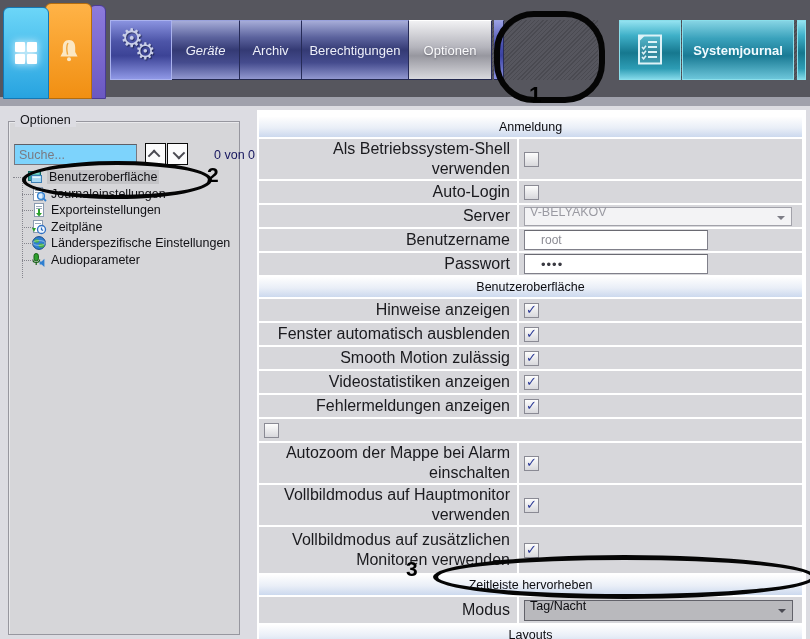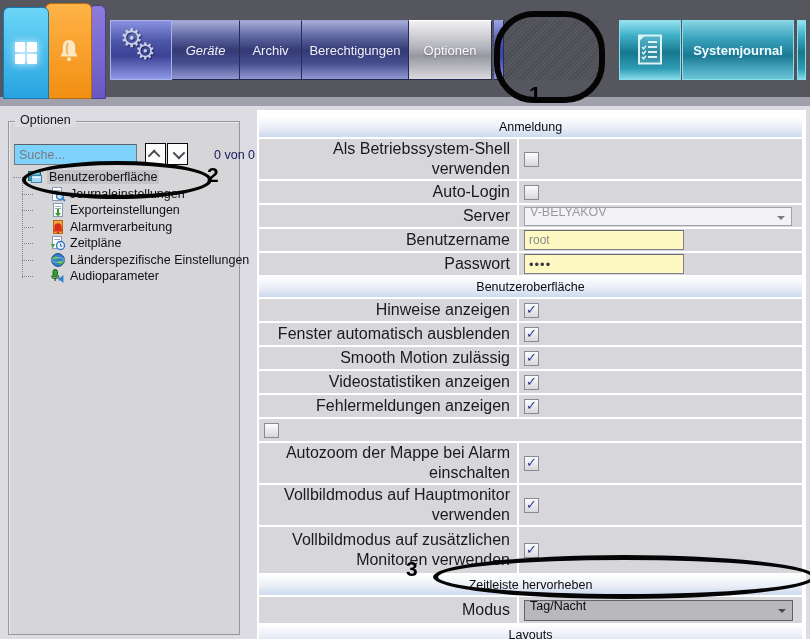--- a/index.html
+++ b/index.html
@@ -67,21 +67,21 @@
   .chev{width:7px;height:7px;border-left:2px solid #4a4a52;border-top:2px solid #4a4a52;}
   .chev.up{transform:rotate(45deg) translateY(2px);}
   .chev.down{transform:rotate(225deg) translateY(2px);}
   .count{left:194px;top:148px;font-size:12.5px;color:#15155e;margin-left:20px;}
 
   
   .tree{left:10px;top:169px;width:226px;list-style:none;margin:0;padding:0;position:absolute;}
   .tree:before{content:"";position:absolute;left:12px;top:9px;height:100px;border-left:1px dotted #85858d;}
   .tree li{position:relative;height:16.5px;display:flex;align-items:center;gap:4px;padding-left:17px;font-size:12.5px;color:#101014;white-space:nowrap;cursor:pointer;}
   .tree li:before{content:"";position:absolute;left:3px;top:8px;width:12px;border-top:1px dotted #85858d;}
-  .tree li.child{padding-left:40px;}
+  .tree li.child{padding-left:21px;}
   .tree li.child:before{left:12px;width:11px;}
   .tree li .ticon{width:16px;height:16px;flex:0 0 16px;}
   .tree li.selected .tlabel{background:#c4c4c7;padding:0 2px;}
 
   
   .sheet{left:257px;top:110px;width:549px;height:529px;background:#ffffff;box-sizing:border-box;padding:7px 4px 0 2px;}
   .hdr{height:20px;margin-bottom:2px;background:linear-gradient(180deg,#fefefe 0%,#e9eef7 55%,#ccd9ee 100%);display:flex;align-items:center;justify-content:center;font-size:12.5px;color:#0c0c10;}
   .row{display:flex;align-items:stretch;background:#d7d7db;margin-bottom:2px;min-height:22px;}
   .lbl{width:260px;flex:0 0 260px;display:flex;align-items:center;justify-content:flex-end;text-align:right;padding-right:7px;border-right:2px solid #fff;font-size:16px;color:#1a1a1e;box-sizing:border-box;line-height:1.25;}
   .ctl{flex:1;display:flex;align-items:center;padding-left:5px;}
@@ -91,21 +91,21 @@
 
   
   .cb{width:13px;height:13px;background:linear-gradient(180deg,#fdfdfd,#d8d8dc);border:1px solid #8a8a94;display:flex;align-items:center;justify-content:center;cursor:pointer;}
   .cb:after{content:"";}
   .cb.checked:after{content:"\2713";color:#2c3a96;font-size:13px;font-weight:bold;line-height:1;margin-top:-1px;font-family:"DejaVu Sans",sans-serif;}
   .dd{position:relative;height:19px;box-sizing:border-box;display:flex;align-items:center;padding:0 18px 8px 5px;font-size:12.5px;cursor:pointer;}
   .dd .arr{position:absolute;right:6px;top:8px;width:0;height:0;border-left:4px solid transparent;border-right:4px solid transparent;border-top:4px solid #7d7d86;}
   .dd-server{width:calc(100% - 10px);background:#f3f3f5;border:1px solid #a2a2aa;color:#9a9aa2;}
   .dd-modus{width:calc(100% - 9px);height:21px;background:#b9b9bd;border:1px solid #62626a;color:#0a0a0e;}
   .dd-modus .arr{border-top-color:#4a4a52;}
-  .txt{width:150px;height:16px;background:#fef9c3;border:1px solid #80808a;border-top-color:#6a6a72;font-size:12px;padding:1px 4px;font-family:"Liberation Sans",sans-serif;}
+  .txt{width:150px;height:16px;background:#ffffff;border:1px solid #80808a;border-top-color:#6a6a72;font-size:12px;padding:1px 16px;font-family:"Liberation Sans",sans-serif;}
   .txt-user{color:#8b8b93;}
   .txt-pass{color:#3a3a42;letter-spacing:1px;font-size:13px;}
   .spin-wrap{display:flex;align-items:stretch;height:20px;}
   .spin-input{width:48px;background:#d6d6da;border:1px solid #7b7b84;font-size:12.5px;color:#26262c;padding:0 4px;font-family:"Liberation Sans",sans-serif;}
   .spin-btns{width:17px;display:flex;flex-direction:column;margin-left:1px;border:1px solid #9a9aa4;background:#eef0f4;box-sizing:border-box;}
   .spin-btn{flex:1;display:flex;align-items:center;justify-content:center;cursor:pointer;}
   .spin-btn.up{border-bottom:1px solid #b8b8c0;}
   .tri-up{width:0;height:0;border-left:3.5px solid transparent;border-right:3.5px solid transparent;border-bottom:5px solid #3a4aa2;}
   .tri-down{width:0;height:0;border-left:3.5px solid transparent;border-right:3.5px solid transparent;border-top:5px solid #3a4aa2;}
 </style>
@@ -207,28 +207,20 @@
       <rect x="3.5" y="1.5" width="9" height="13" fill="#fff" stroke="#8a9ab0"></rect>
       <line x1="5" y1="4.5" x2="11" y2="4.5" stroke="#9ab" stroke-width="1"></line>
       <line x1="5" y1="6.5" x2="11" y2="6.5" stroke="#9ab" stroke-width="1"></line>
       <rect x="7" y="7" width="2" height="4" fill="#2ca02c"></rect>
       <polygon points="5,11 11,11 8,14.6" fill="#2ca02c"></polygon>
     </svg>
     <span class="tlabel">Exporteinstellungen</span>
   </li>
   <li class="child">
     <svg class="ticon" viewBox="0 0 16 16">
-      <rect x="3.5" y="1.5" width="9" height="13" fill="#f6a43c" stroke="#b06a10"></rect>
-      <path d="M8 4.2 c-2.4 0-3.6 1.6-3.6 4 v2.4 l-1.2 1.8 h9.6 L11.6 10.6 V8.2 c0-2.4-1.2-4-3.6-4z" fill="#dd2a1a"></path>
-      <circle cx="8" cy="13.6" r="1.2" fill="#dd2a1a"></circle>
-    </svg>
-    <span class="tlabel">Alarmverarbeitung</span>
-  </li>
-  <li class="child">
-    <svg class="ticon" viewBox="0 0 16 16">
       <rect x="2.5" y="1.5" width="9" height="12" fill="#fff" stroke="#8a9ab0"></rect>
       <line x1="4" y1="4.5" x2="10" y2="4.5" stroke="#9ab" stroke-width="1"></line>
       <polygon points="1,9 5,9 3,13" fill="#2ca02c"></polygon>
       <circle cx="10.5" cy="10.5" r="4" fill="#eef6ff" stroke="#2f6fc0" stroke-width="1.3"></circle>
       <path d="M10.5 8.4 v2.2 l1.6 1" stroke="#2f6fc0" stroke-width="1.2" fill="none"></path>
     </svg>
     <span class="tlabel">Zeitpläne</span>
   </li>
   <li class="child">
     <svg class="ticon" viewBox="0 0 16 16">

